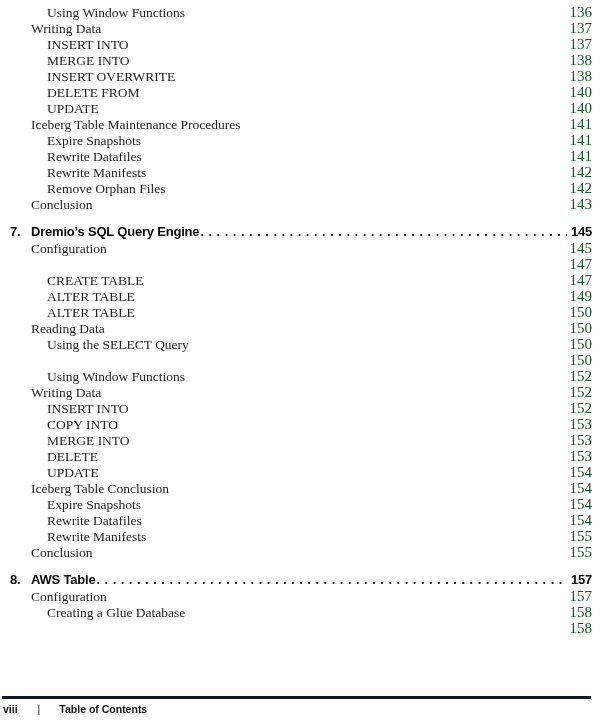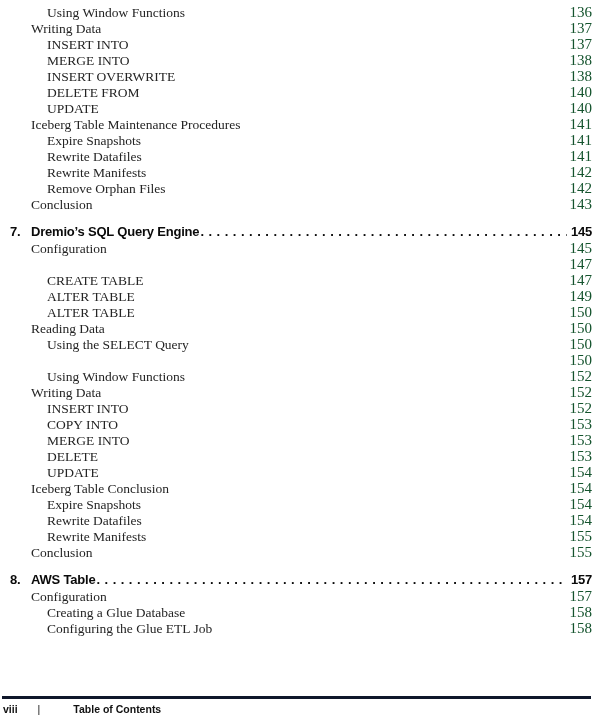--- a/index.html
+++ b/index.html
@@ -76,21 +76,21 @@
     display: flex;
     align-items: baseline;
     padding-top: 4px;
     font-family: "Liberation Sans", sans-serif;
     font-weight: bold;
     font-size: 10.5px;
     color: #111111;
   }
   .footer .folio { margin-left: 1px; }
   .footer .sep { margin-left: 20px; font-weight: normal; }
-  .footer .footer-title { margin-left: 33px; }
+  .footer .footer-title { margin-left: 19px; }
 </style>
 </head>
 <body>
 
 <div class="toc" id="toc-list">
     <div class="row sub">
       <span class="title">Using Window Functions</span>
       <span class="filler"></span>
       <span class="page">136</span>
     </div>
@@ -268,21 +268,20 @@
       <span class="title">Configuration</span>
       <span class="filler"></span>
       <span class="page">157</span>
     </div>
     <div class="row sub">
       <span class="title">Creating a Glue Database</span>
       <span class="filler"></span>
       <span class="page">158</span>
     </div>
     <div class="row sub">
-      <span class="title">Configuring the Glue ETL Job</span>
       <span class="filler"></span>
       <span class="page">158</span>
     </div>
   </div>
 
 <div class="footer">
   <div class="footer-inner">
     <span class="folio">viii</span>
     <span class="sep">|</span>
     <span class="footer-title">Table of Contents</span>

